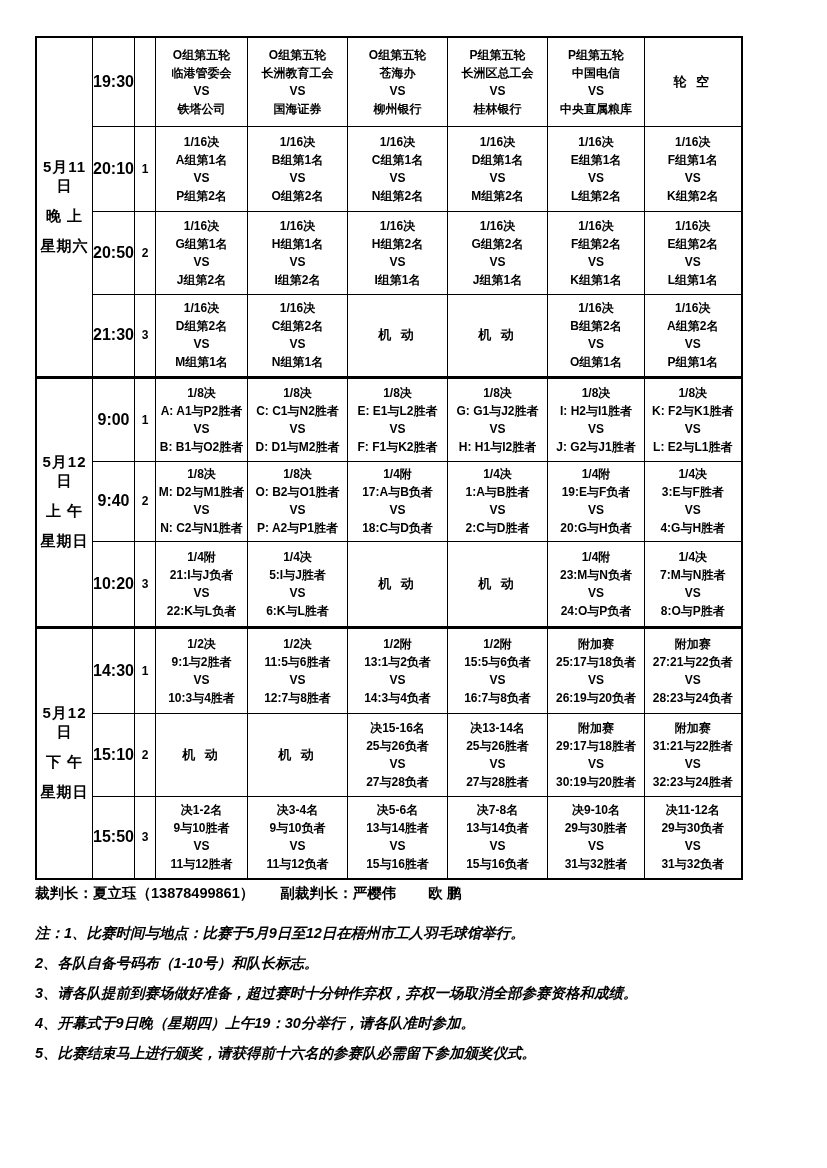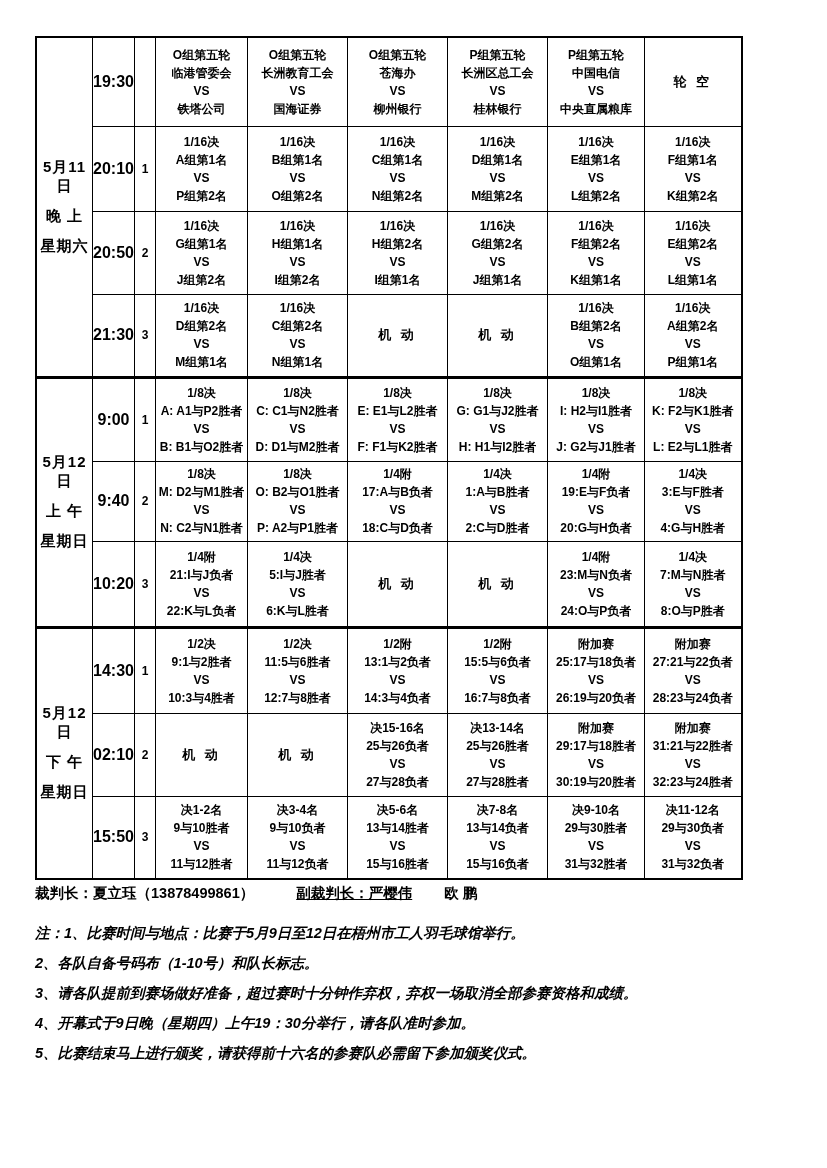--- a/index.html
+++ b/index.html
@@ -31,21 +31,21 @@
 
   td.match-cell{font-size:12px;line-height:1.5;white-space:nowrap;margin-left:23px;}
   td.match-cell .cell-line{height:18px;}
   td.match-cell.single{font-size:13px;letter-spacing:3px;}
   td.match-cell.single .cell-line{height:auto;}
 
   .officials{
     position:absolute;left:35px;top:884px;width:760px;
     font-size:14.5px;white-space:nowrap;
   }
-  .officials .deputy{margin-left:42px;text-decoration:underline;}
+  .officials .deputy{margin-left:26px;}
   .officials .deputy-second{margin-left:32px;text-align:center;}
 
   .notes{position:absolute;left:35px;top:918px;width:780px;}
   .notes .note-line{
     font-size:14.5px;height:30px;line-height:30px;white-space:nowrap;font-style:italic;
   }
 </style>
 </head>
 <body>
 
@@ -378,21 +378,21 @@
             <div class="cell-line">26:19与20负者</div>
           </td>
           <td class="match-cell">
             <div class="cell-line">附加赛</div>
             <div class="cell-line">27:21与22负者</div>
             <div class="cell-line">VS</div>
             <div class="cell-line">28:23与24负者</div>
           </td>
         </tr>
         <tr style="height: 83px;">
-          <td class="time-cell">02:10</td>
+          <td class="time-cell">15:10</td>
           <td class="round-cell">2</td>
           <td class="match-cell single">
             <div class="cell-line">机 动</div>
           </td>
           <td class="match-cell single">
             <div class="cell-line">机 动</div>
           </td>
           <td class="match-cell">
             <div class="cell-line">决15-16名</div>
             <div class="cell-line">25与26负者</div>

